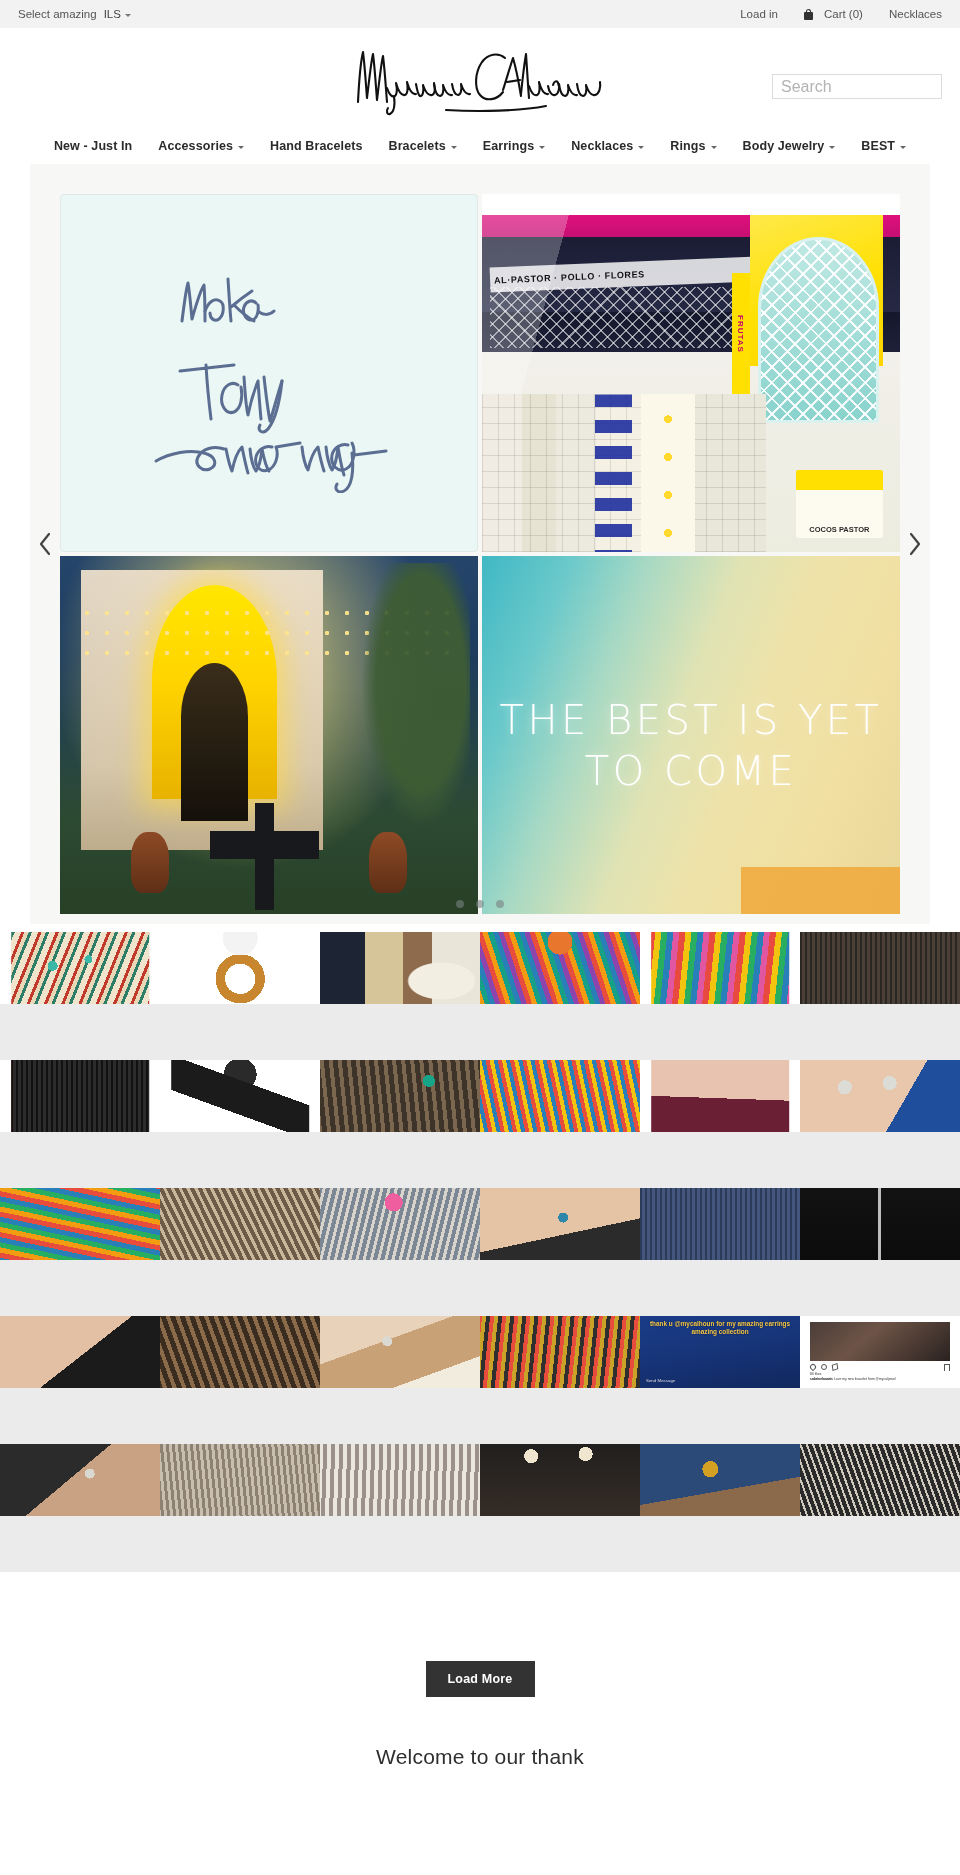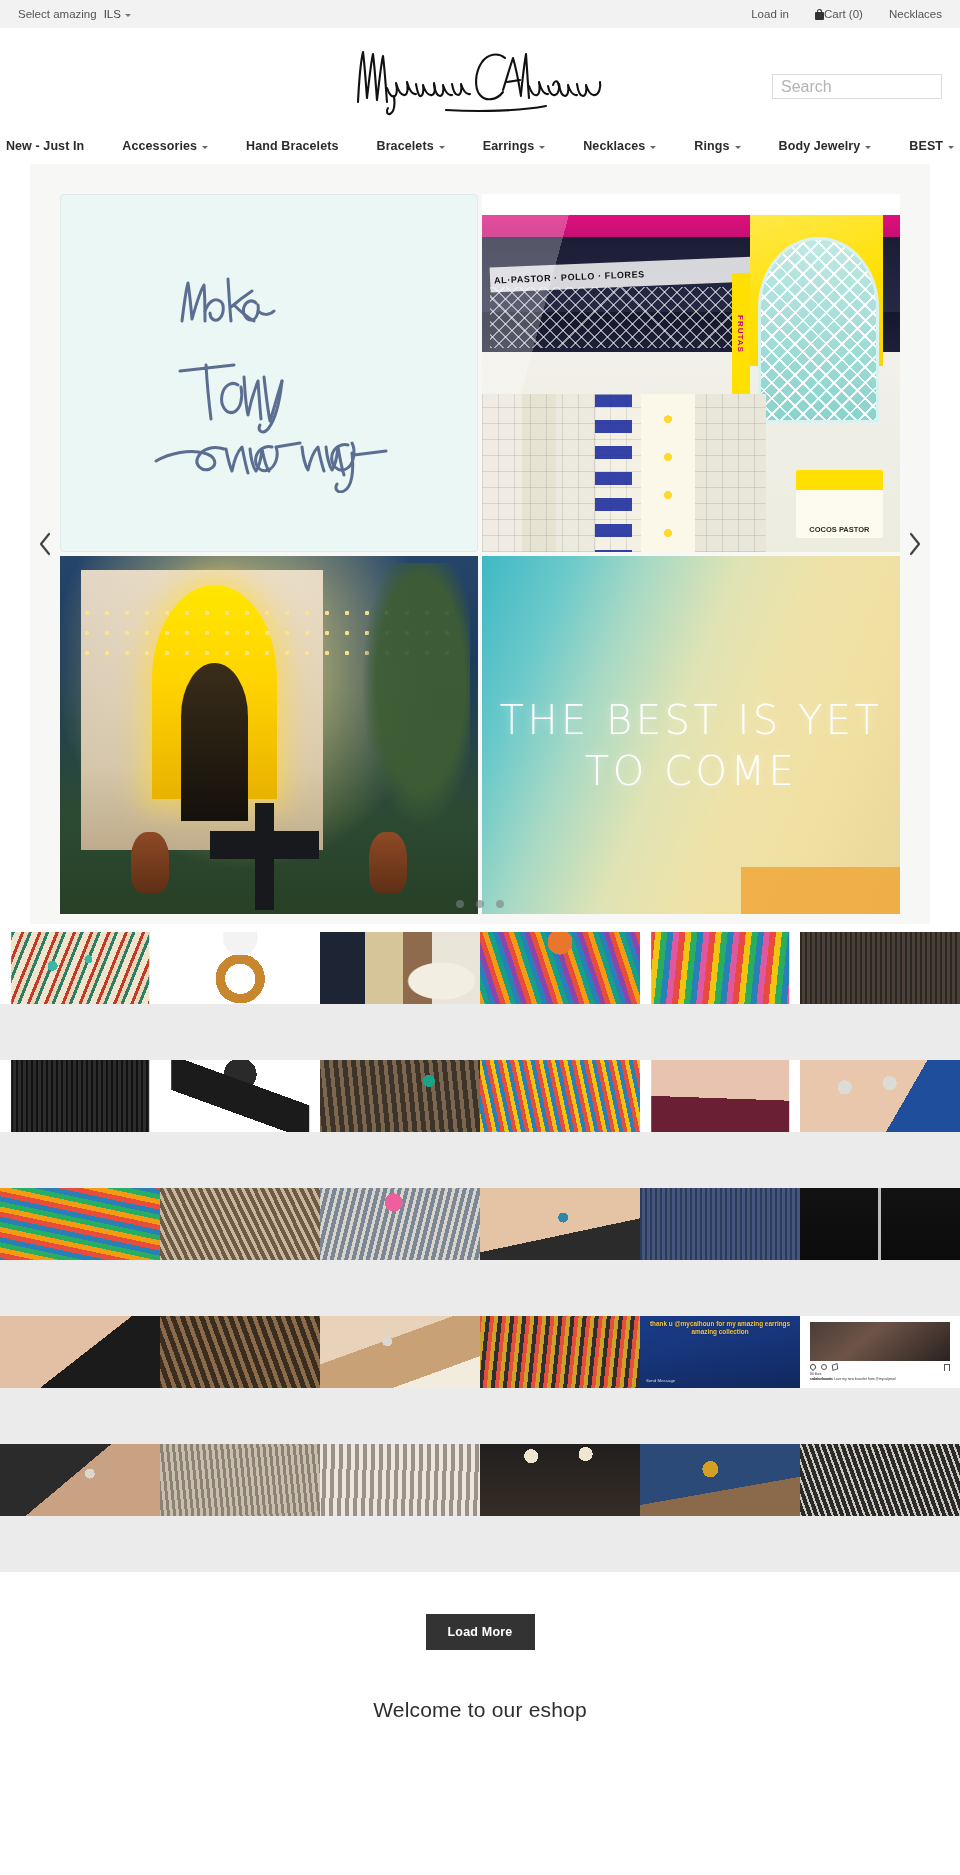--- a/index.html
+++ b/index.html
@@ -32,21 +32,21 @@
     border-left: 3.2px solid transparent;
     border-right: 3.2px solid transparent;
     border-top: 3.6px solid #777;
     position: relative; top: 1px;
   }
   .topbar-right {
     margin-left: auto;
     display: flex; align-items: center; gap: 26px;
   }
   .topbar-right a { color: #555; text-decoration: none; cursor: pointer; }
-  .cart-link { display: flex; align-items: center; gap: 0; }
+  .cart-link { display: flex; align-items: center; gap: 11px; }
   .bag-icon { width: 9px; height: 11px; position: relative; }
   .bag-icon .body {
     position: absolute; left: 0; bottom: 0;
     width: 9px; height: 8px; background: #333;
     border-radius: 1px;
   }
   .bag-icon .handle {
     position: absolute; left: 2.2px; top: 0;
     width: 4.6px; height: 4.4px;
     border: 1.3px solid #333;
@@ -89,21 +89,21 @@
     border: none; background: transparent;
     cursor: pointer;
     display: flex; align-items: center; justify-content: center;
   }
 
   
   .nav {
     display: flex;
     justify-content: center;
     align-items: center;
-    gap: 16px;
+    gap: 4px;
     height: 36px;
     background: #fff;
   }
   .nav-item {
     display: flex; align-items: center; gap: 5px;
     font-size: 12.5px;
     font-weight: bold;
     color: #2b2b2b;
     padding: 0 11px;
     cursor: pointer;
@@ -409,20 +409,21 @@
   .ig-ic.plane { border-radius: 0; transform: rotate(-18deg) skewX(-10deg); }
   .ig-ic.save { margin-left: auto; border-bottom: none; height: 7px; }
   .ig-meta { font-size: 3.4px; color: #333; line-height: 1.5; }
   .ig-meta b { color: #111; }
 
   
   .loadmore-wrap {
     display: flex; justify-content: center;
     padding: 42px 0 30px;
     background: #fff;
+    margin-top: 47px;
   }
   .loadmore-btn {
     background: #333333;
     color: #ffffff;
     border: none;
     font-family: "Liberation Sans", sans-serif;
     font-size: 12.5px;
     font-weight: bold;
     padding: 11px 22px;
     cursor: pointer;
@@ -805,14 +806,14 @@
     </div>
   </div>
   <div class="insta-gap"></div>
 
   <div class="loadmore-wrap">
     <button class="loadmore-btn">Load More</button>
   </div>
 </section>
 
 <div class="welcome">
-  <h2 class="welcome-title">Welcome to our eshop</h2>
+  <h2 class="welcome-title">Welcome to our thank</h2>
 </div>
 
 </body></html>

